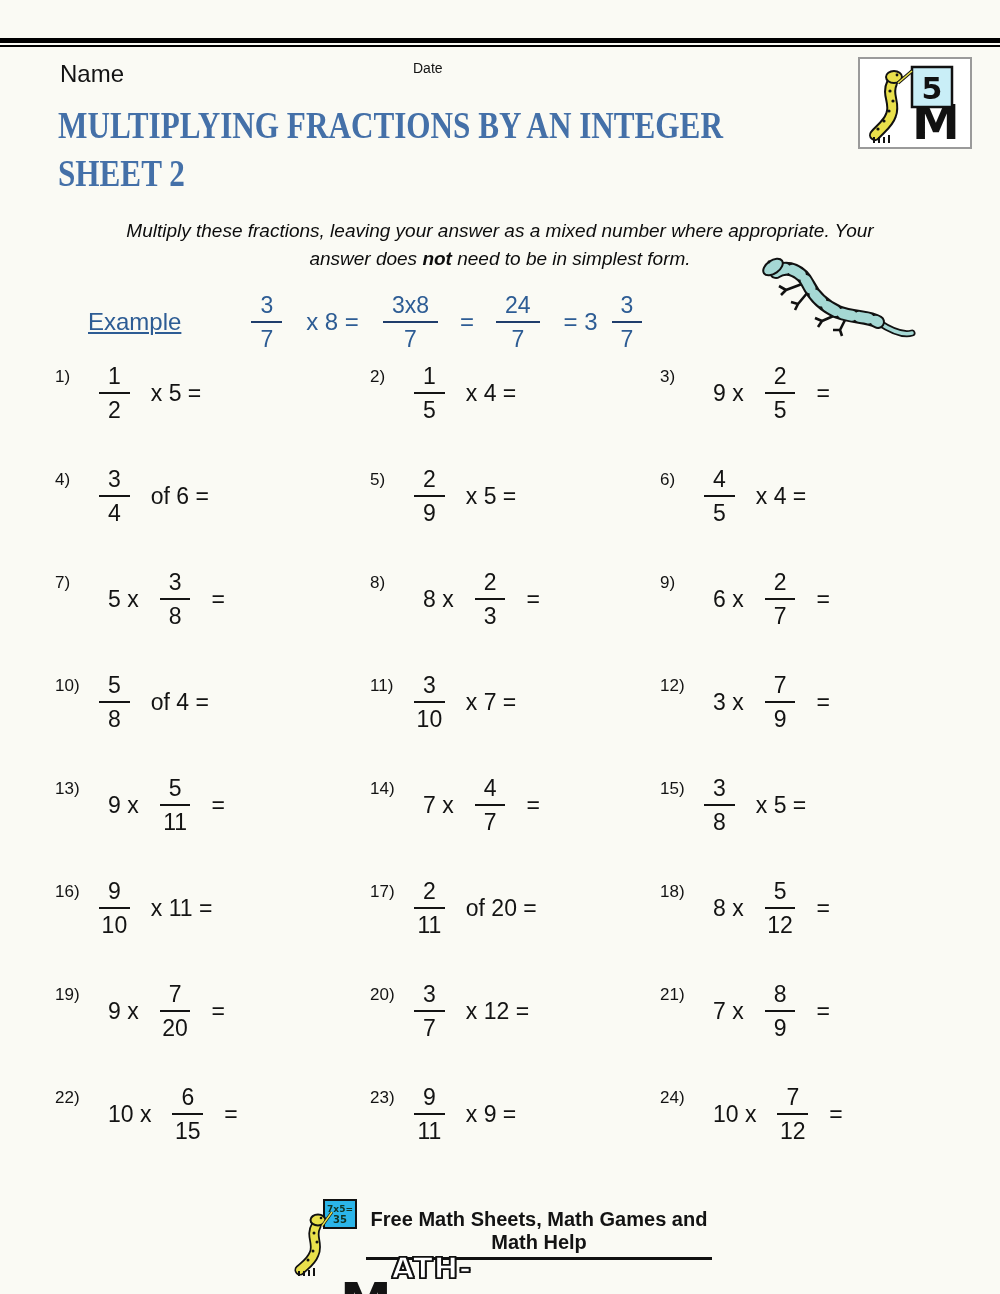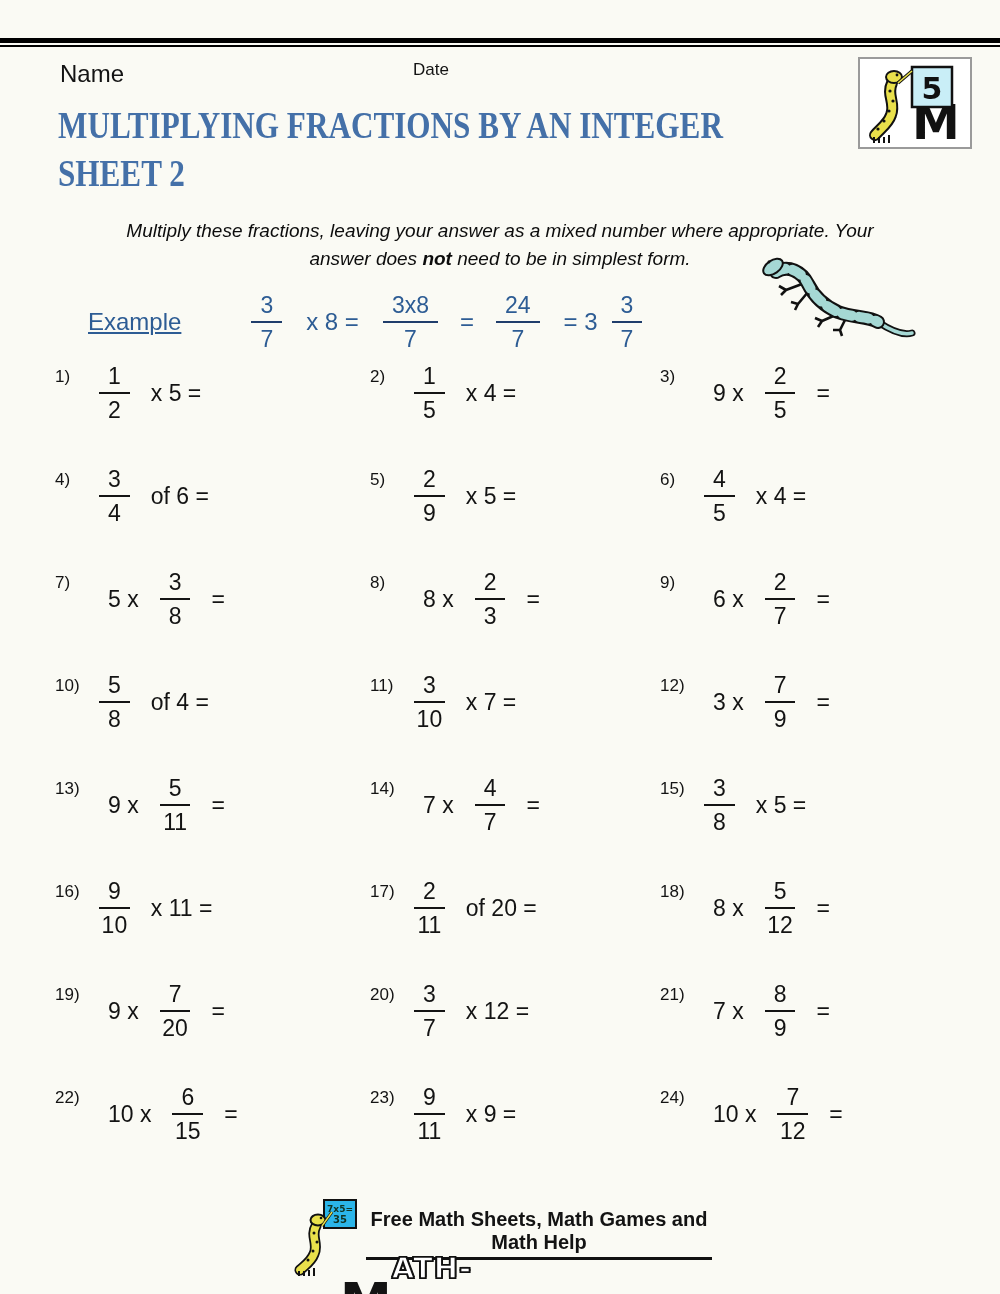--- a/index.html
+++ b/index.html
@@ -18,21 +18,21 @@
     position:relative;
     background:var(--bg);
     font-family:"Liberation Sans", sans-serif;
     color:var(--ink);
     overflow:hidden;
   }
   .rule-thick{position:absolute;left:0;top:38px;width:1000px;height:5px;background:#000;}
   .rule-thin{position:absolute;left:0;top:45px;width:1000px;height:2px;background:#000;}
 
   .name-label{position:absolute;left:60px;top:60px;font-size:24px;}
-  .date-label{position:absolute;left:413px;top:60px;font-size:17px;}
+  .date-label{position:absolute;left:413px;top:60px;font-size:14px;}
 
   .logo-box{
     position:absolute;left:858px;top:57px;width:114px;height:92px;
     background:#fff;border:2px solid #9a9a9a;
   }
 
   .title{
     position:absolute;left:58px;color:var(--title-blue);
     font-family:"Liberation Serif", serif;
     font-size:38px;font-weight:600;letter-spacing:0px;

